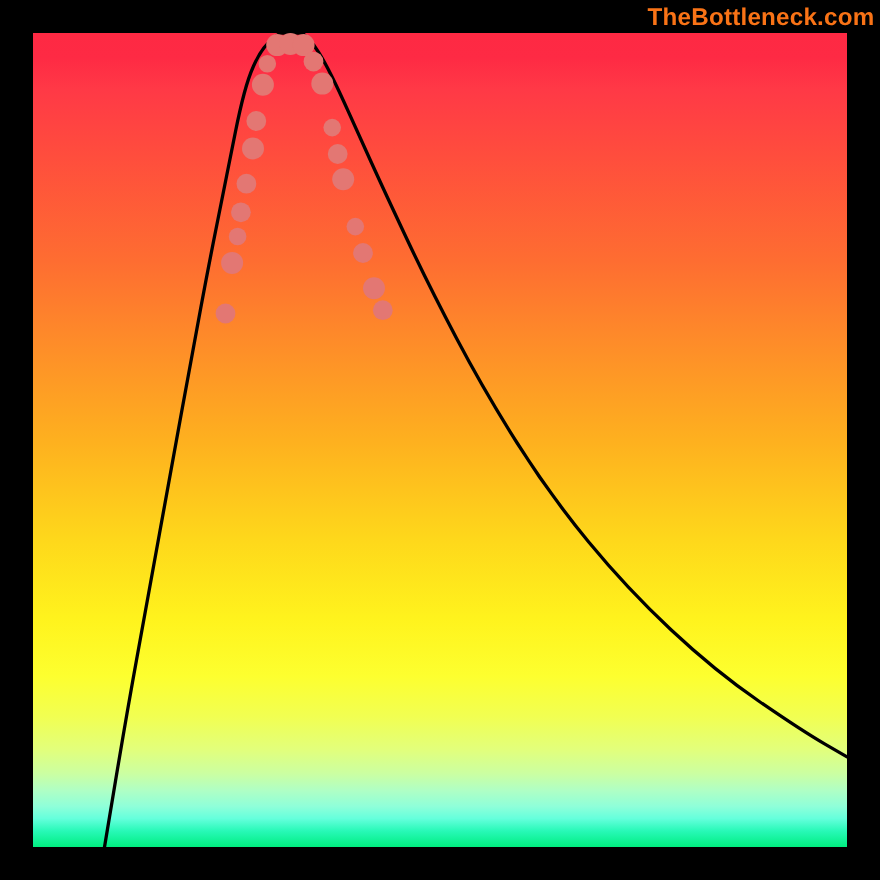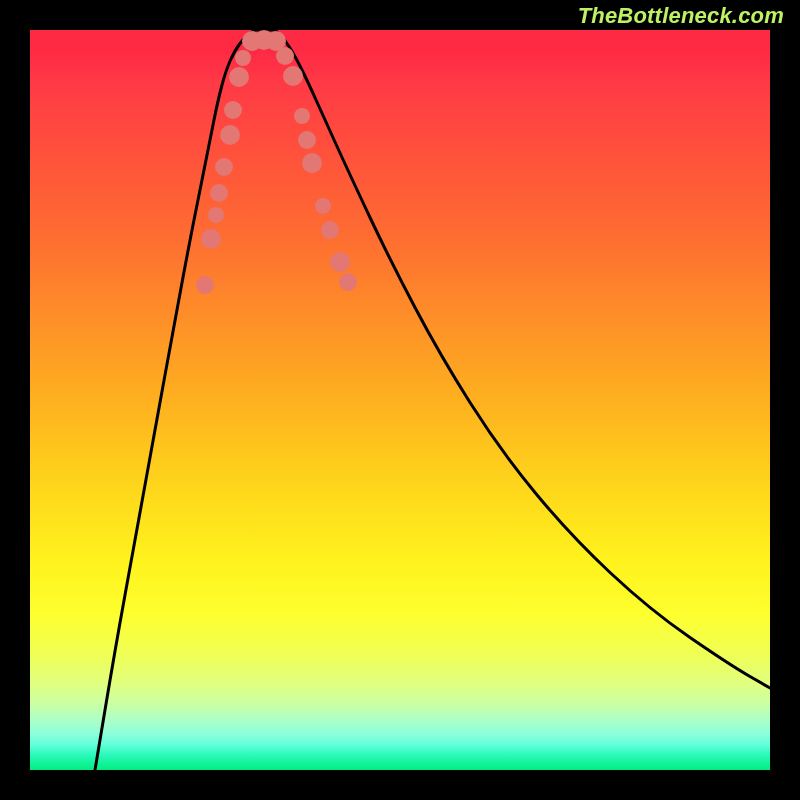--- a/index.html
+++ b/index.html
@@ -40,28 +40,27 @@
       #B0FFC4 93%,
       #8FFFD9 95%,
       #65FFDC 96.5%,
       #29F9B8 98%,
       #00EE80 100%
     );
   }
   .watermark {
     position: absolute;
     top: 3px;
-    right: 16px;
+    right: 5px;
     font-family: Arial, Helvetica, sans-serif;
     font-size: 22px;
     font-weight: 600;
-    color: #bef264;
+    color: #f97316;
     letter-spacing: 0.2px;
     user-select: none;
-    font-style: italic;
   }
   svg.curves {
     position: absolute;
     left: 0; top: 0;
     width: 100%; height: 100%;
     overflow: visible;
   }
   .marker {
     fill: #E37773;
   }

